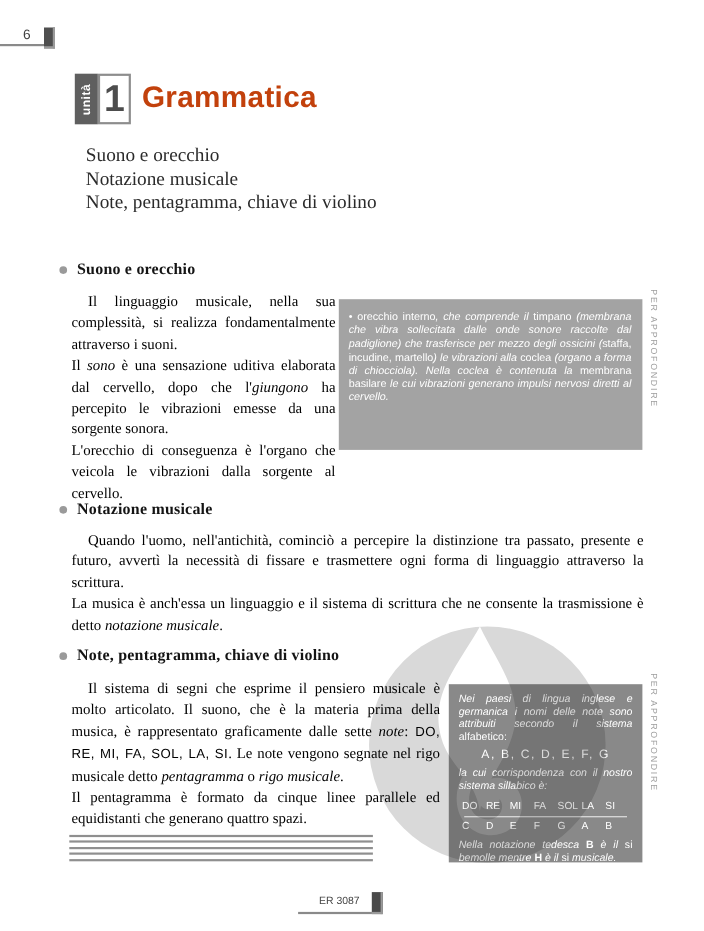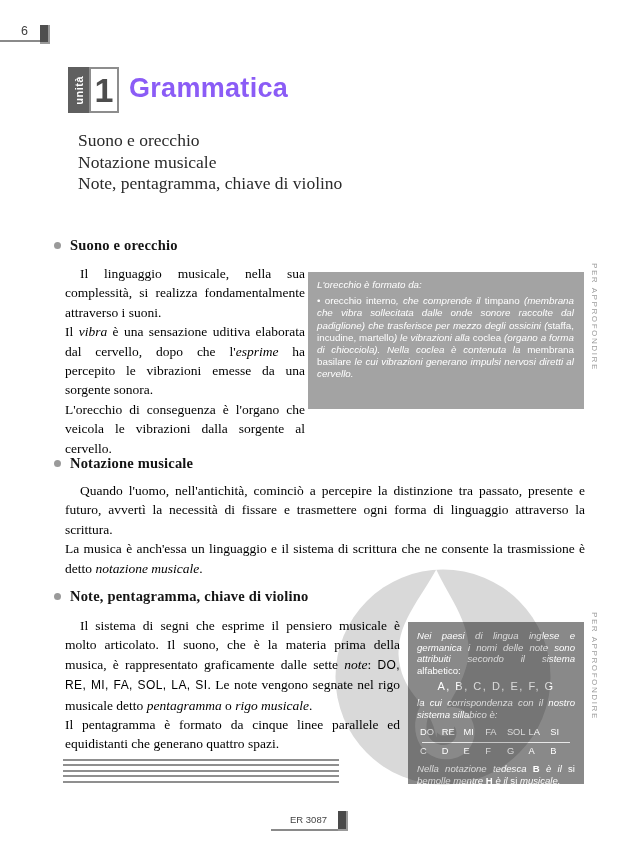--- a/index.html
+++ b/index.html
@@ -15,21 +15,21 @@
 
   
   .unit-box{position:absolute;left:68px;top:67px;width:21px;height:46px;background:#5f5f5f;
             display:flex;align-items:center;justify-content:center;}
   .unit-label{writing-mode:vertical-rl;transform:rotate(180deg);color:#ffffff;
               font-family:"Liberation Sans",sans-serif;font-size:11px;font-weight:bold;letter-spacing:.5px;}
   .num-box{position:absolute;left:89px;top:67px;width:30px;height:46px;background:#ffffff;
            border:2px solid #8d8d8d;box-sizing:border-box;display:flex;align-items:center;justify-content:center;}
   .num-box span{font-family:"Liberation Sans",sans-serif;font-weight:bold;font-size:34px;color:#4d4d4d;line-height:1;}
   .main-title{position:absolute;left:129px;top:73px;font-family:"Liberation Sans",sans-serif;
-              font-weight:bold;font-size:27px;color:#8b5cf6;letter-spacing:.3px;}
+              font-weight:bold;font-size:27px;color:#c2410c;letter-spacing:.3px;}
 
   
   .toc{position:absolute;left:78px;top:130px;font-size:17.5px;line-height:21.5px;color:#2b2b2b;}
 
   
   .sec-head{position:absolute;display:flex;align-items:center;}
   .sec-bullet{width:7px;height:7px;border-radius:50%;background:#9a9a9a;margin-right:9px;flex:0 0 auto;}
   .sec-head b{font-size:14.5px;color:#141414;letter-spacing:.2px;}
   .sh1{left:54px;top:237px;} .sh2{left:54px;top:455px;} .sh3{left:54px;top:588px;}
 
@@ -100,25 +100,24 @@
     <div>Suono e orecchio</div>
     <div>Notazione musicale</div>
     <div>Note, pentagramma, chiave di violino</div>
   </div>
 
   <div class="sec-head sh1">
     <span class="sec-bullet"></span>
     <b>Suono e orecchio</b>
   </div>
   <div class="para p1"><span>Il linguaggio musicale, nella sua complessità, si realizza fondamentalmente attraverso i suoni.
-Il </span><span class="seg-i">vibra</span><span> è una sensazione uditiva elaborata dal cervello, dopo che l'</span><span class="seg-i">esprime</span><span> ha percepito le vibrazioni emesse da una sorgente sonora.
+Il </span><span class="seg-i">sono</span><span> è una sensazione uditiva elaborata dal cervello, dopo che l'</span><span class="seg-i">giungono</span><span> ha percepito le vibrazioni emesse da una sorgente sonora.
 L'orecchio di conseguenza è l'organo che veicola le vibrazioni dalla sorgente al cervello.</span></div>
 
   <div class="infobox box1">
-    <div><span>L'orecchio è formato da:</span></div>
     <div class="bi"><span class="seg-n">•  </span><span class="seg-n">orecchio interno</span><span>, che comprende il </span><span class="seg-n">timpano</span><span> (membrana che vibra sollecitata dalle onde sonore raccolte dal padiglione) che trasferisce per mezzo degli ossicini (</span><span class="seg-n">staffa, incudine, martello</span><span>) le vibrazioni alla </span><span class="seg-n">coclea</span><span> (organo a forma di chiocciola). Nella coclea è contenuta la </span><span class="seg-n">membrana basilare</span><span> le cui vibrazioni generano impulsi nervosi diretti al cervello.</span></div>
   </div>
   <div class="vlabel vl1">PER APPROFONDIRE</div>
 
   <div class="sec-head sh2">
     <span class="sec-bullet"></span>
     <b>Notazione musicale</b>
   </div>
   <div class="para p2"><span>Quando l'uomo, nell'antichità, cominciò a percepire la distinzione tra passato, presente e futuro, avvertì la necessità di fissare e trasmettere ogni forma di linguaggio attraverso la scrittura.
 La musica è anch'essa un linguaggio e il sistema di scrittura che ne consente la trasmissione è detto </span><span class="seg-i">notazione musicale</span><span>.</span></div>

